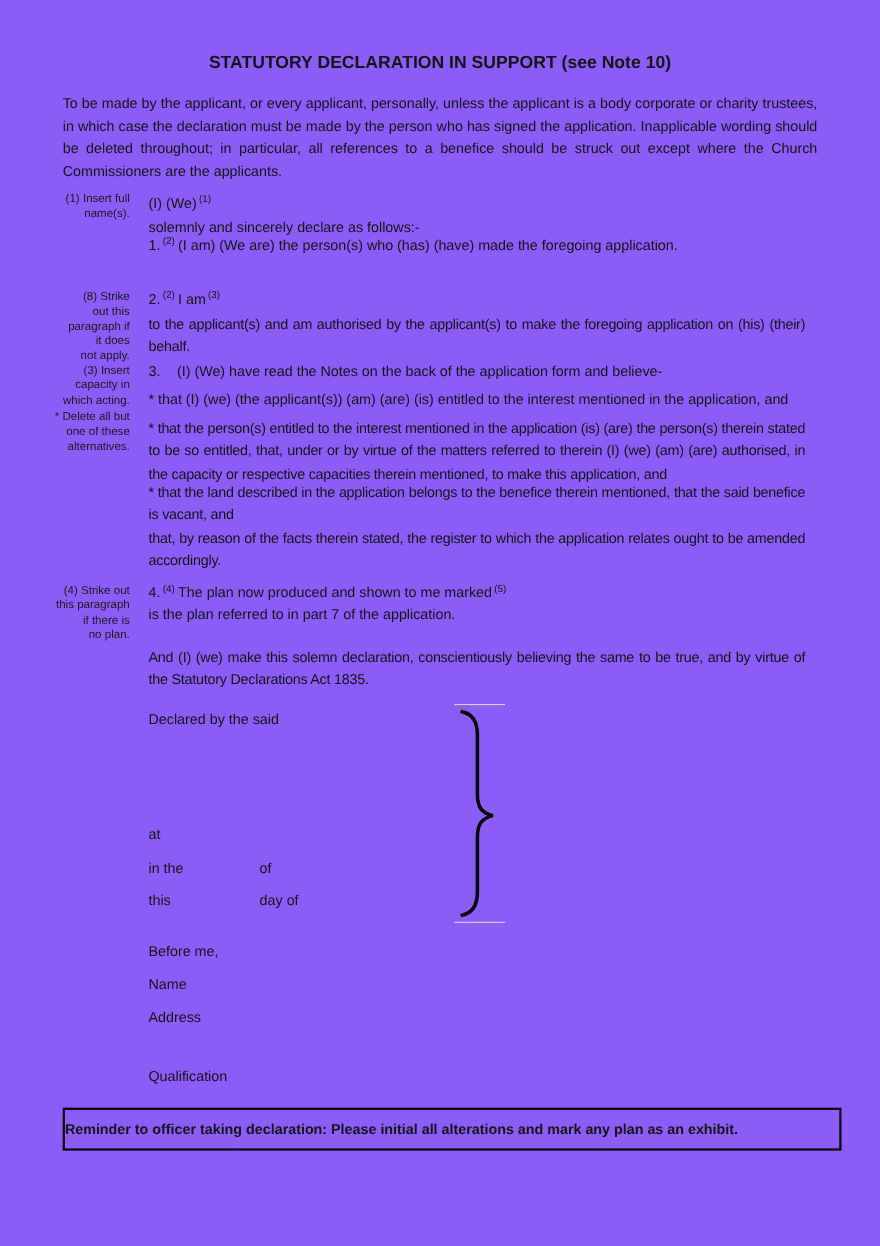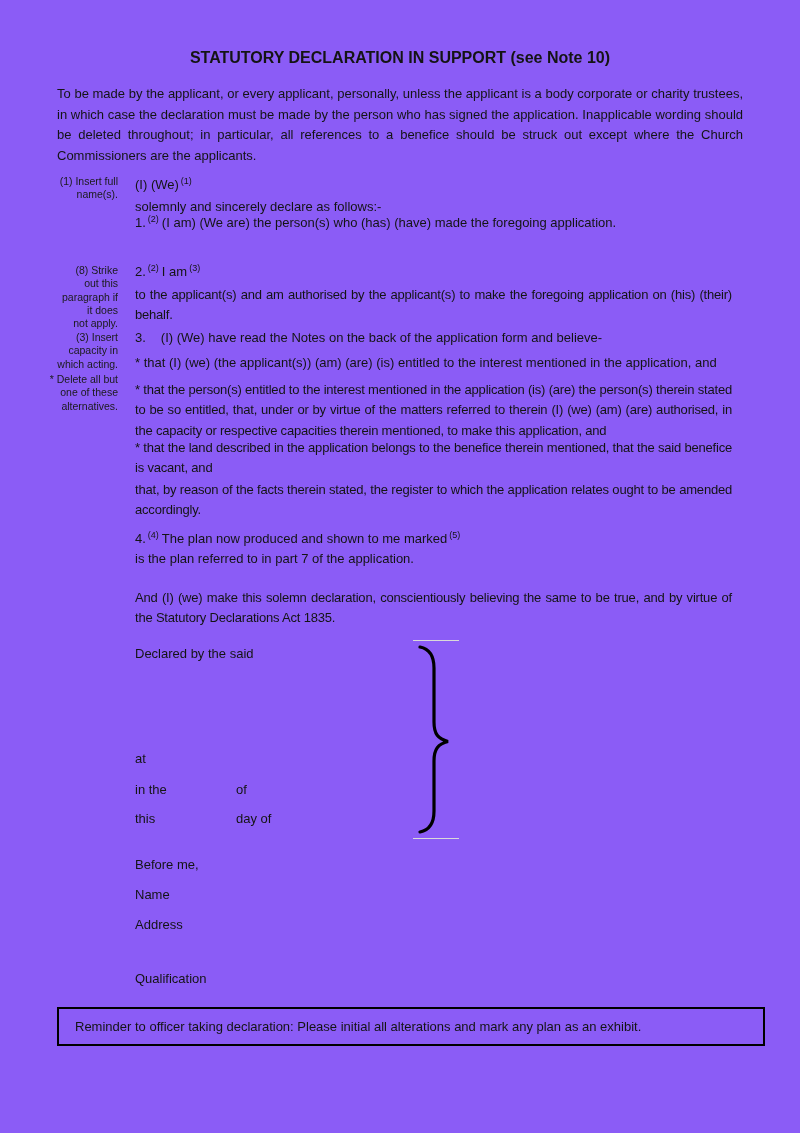--- a/index.html
+++ b/index.html
@@ -63,22 +63,21 @@
     box-sizing: border-box;
     display: flex; align-items: center; justify-content: center;
   }
   .brace-wrap svg { display: block; }
 
   .reminder-box {
     left: 57px; top: 1007px; width: 708px; height: 39px;
     border: 2px solid #000000;
     box-sizing: border-box;
     display: flex; align-items: center;
-    padding-left: 16px;
-    font-weight: normal;
+    font-weight: bold;
     font-size: 13px;
     white-space: nowrap;
   }
 </style>
 </head>
 <body>
 
 <div class="page">
 
   <div class="abs doc-title">STATUTORY DECLARATION IN SUPPORT (see Note 10)</div>
@@ -91,20 +90,24 @@
 out this
 paragraph if
 it does
 not apply.</div>
   <div class="abs mnote" style="top:331px">(3) Insert
 capacity in
 which acting.</div>
   <div class="abs mnote" style="top:373px">* Delete all but
 one of these
 alternatives.</div>
+  <div class="abs mnote" style="top:531px">(4) Strike out
+this paragraph
+if there is
+no plan.</div>
 
   <div class="abs bline" style="top:176px"><span>(I) (We)</span><sup class="fnref">(1)</sup></div>
 
   <div class="abs bline" style="top:199px">solemnly and sincerely declare as follows:-</div>
 
   <div class="abs bline" style="top:214px"><span>1.</span><sup class="fnref">(2)</sup><span>(I am) (We are) the person(s) who (has) (have) made the foregoing application.</span></div>
 
   <div class="abs bline" style="top:263px"><span>2.</span><sup class="fnref">(2)</sup><span>I am</span><sup class="fnref">(3)</sup></div>
 
   <div class="abs bpar" style="top:285px">to the applicant(s) and am authorised by the applicant(s) to make the foregoing application on (his) (their) behalf.</div>

